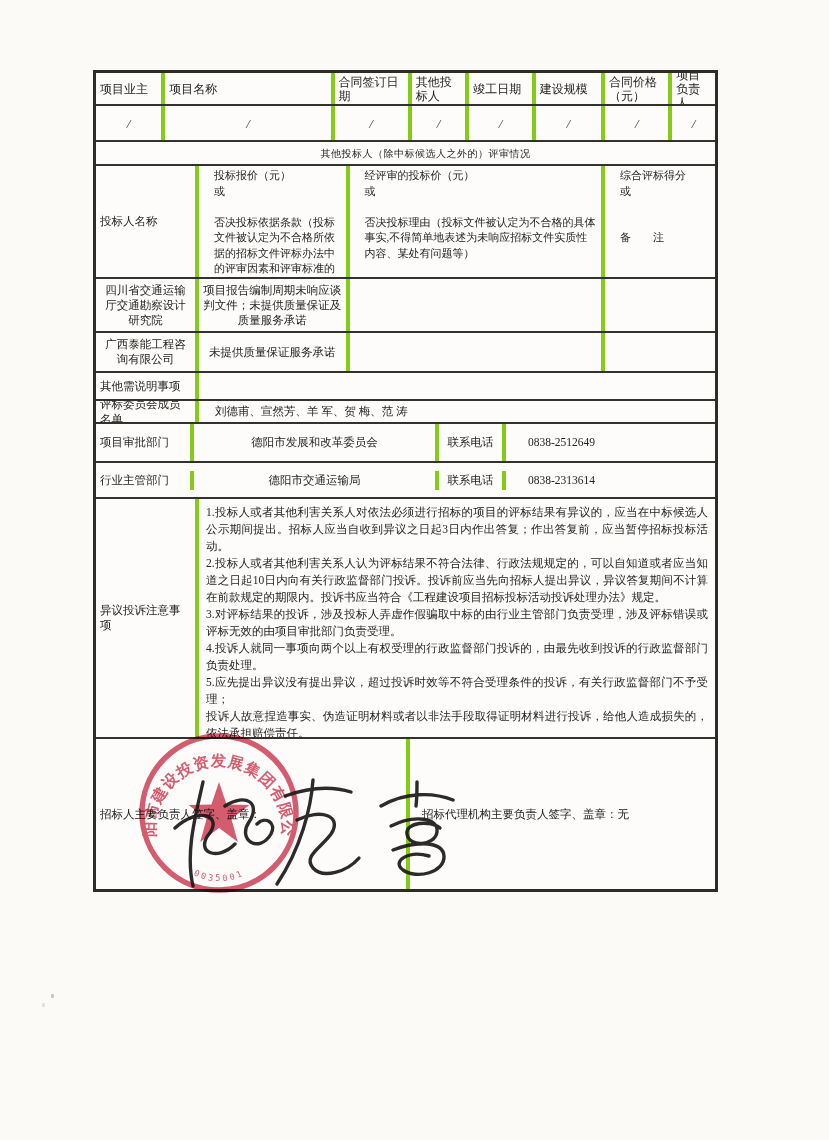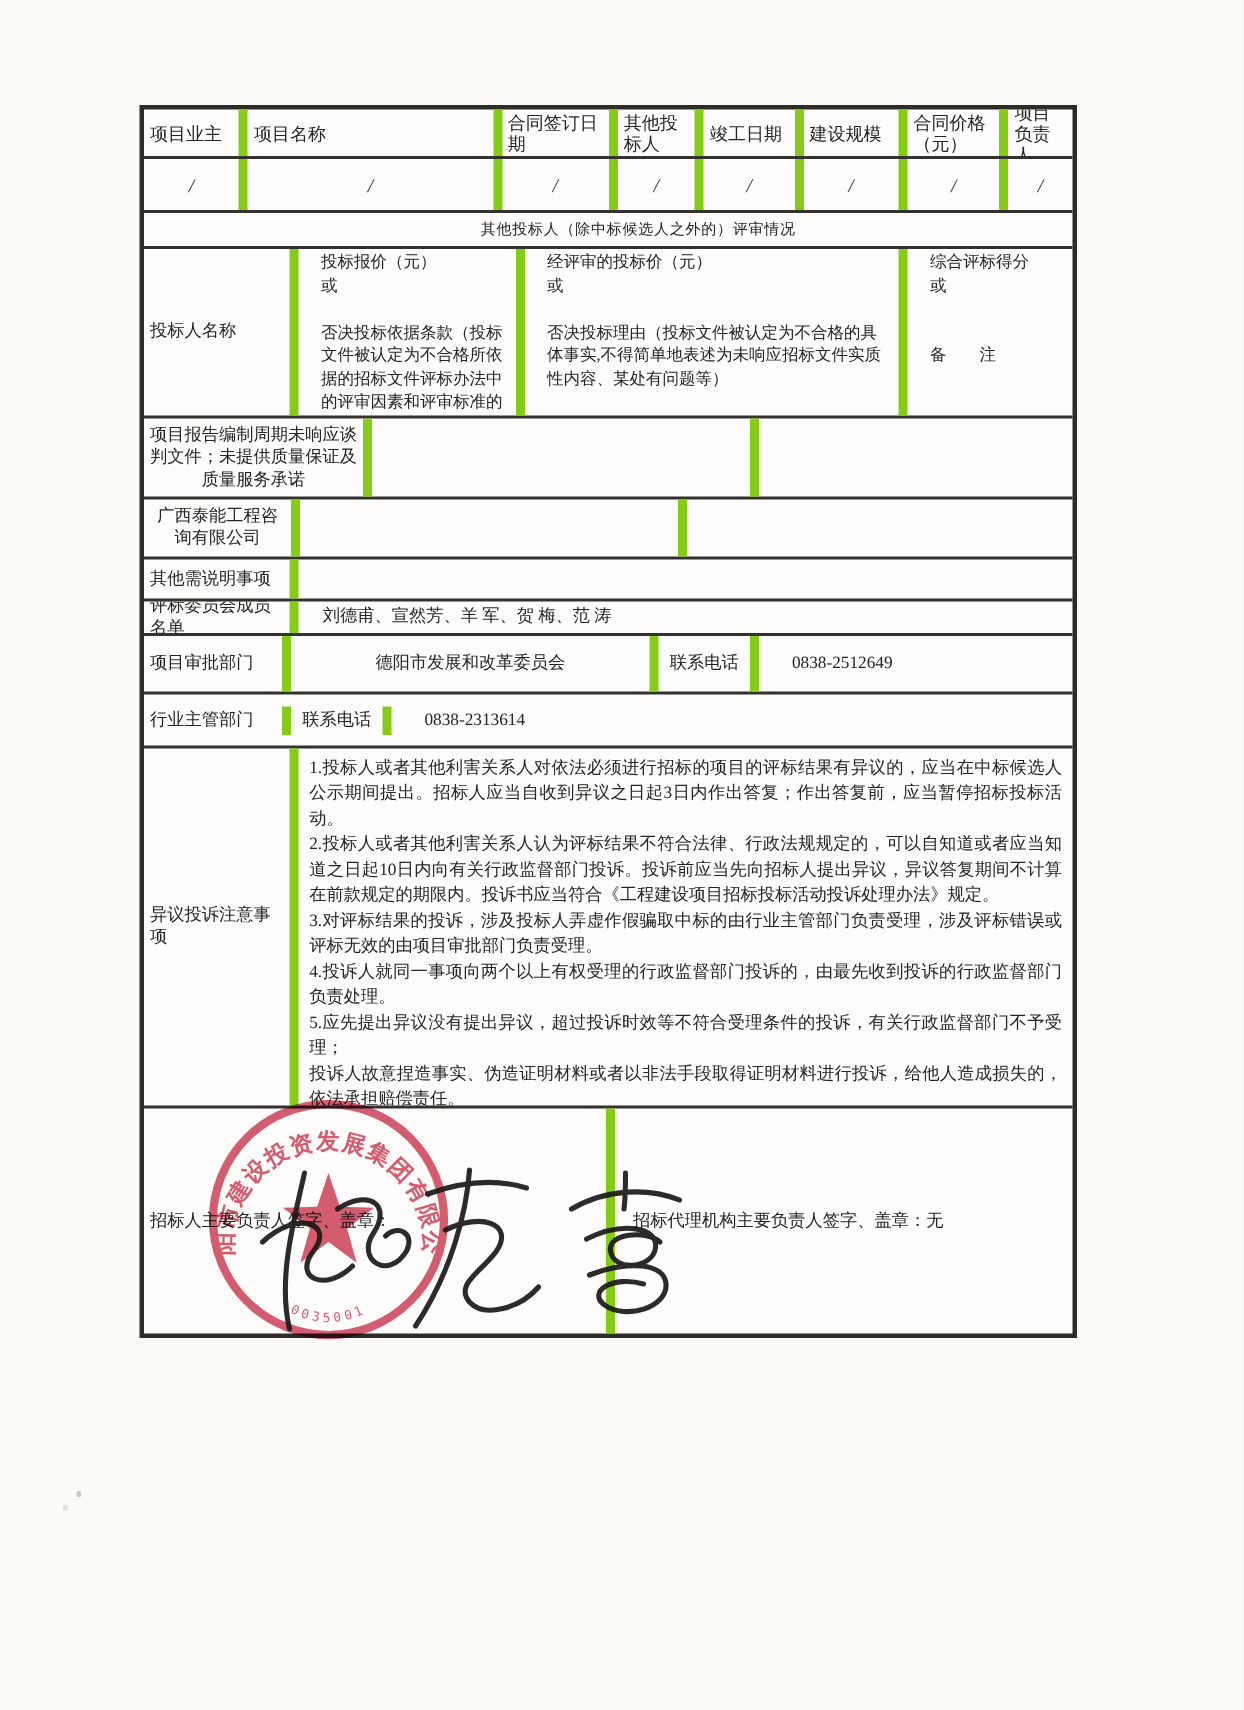--- a/index.html
+++ b/index.html
@@ -19,21 +19,21 @@
   .doc-table{
     position:absolute;left:93px;top:70px;width:625px;
     border:3px solid #2e2c29;
     box-sizing:border-box;
     background:#fdfcfa;
   }
   .r{display:flex;border-bottom:2px solid #34322e;}
   .r:last-child{border-bottom:none;}
   .c{
     box-sizing:border-box;
-    border-right:6px solid #84cc16;
+    border-right:4px solid #84cc16;
     display:flex;align-items:center;justify-content:flex-start;
     padding:2px 4px;
     font-size:11.5px;line-height:15px;
     overflow:hidden;
   }
   .c:last-child{border-right:none;}
   .c.center{justify-content:center;text-align:center;}
   .c.top{align-items:flex-start;}
   .pre{white-space:pre-line;padding-left:15px;}
   .hdr{font-size:12px;padding-left:4px;padding-right:6px;line-height:14px;}
@@ -138,27 +138,29 @@
 
 否决投标理由（投标文件被认定为不合格的具体事实,不得简单地表述为未响应招标文件实质性内容、某处有问题等）</div>
       <div class="c top pre small-lh" style="width:111px">综合评标得分
 或
 
 
 备　　注</div>
     </div>
 
     <div class="r" style="height:52px">
+      <div class="c center" style="width:104px">四川省交通运输厅交通勘察设计研究院</div>
       <div class="c center" style="width:152px">项目报告编制周期未响应谈判文件；未提供质量保证及质量服务承诺</div>
       <div class="c" style="width:258px"></div>
       <div class="c" style="width:111px"></div>
     </div>
 
     <div class="r" style="height:38px">
       <div class="c center" style="width:104px">广西泰能工程咨询有限公司</div>
+      <div class="c center" style="width:152px">未提供质量保证服务承诺</div>
       <div class="c" style="width:258px"></div>
       <div class="c" style="width:111px"></div>
     </div>
 
     <div class="r" style="height:26px">
       <div class="c" style="width:104px">其他需说明事项</div>
       <div class="c" style="width:521px"></div>
     </div>
 
     <div class="r" style="height:21px">
@@ -169,20 +171,21 @@
     <div class="r" style="height:73px">
       <div class="sup-right">
         <div class="r" style="height:37px">
           <div class="c" style="width:98px">项目审批部门</div>
           <div class="c center" style="width:245px">德阳市发展和改革委员会</div>
           <div class="c center" style="width:67px">联系电话</div>
           <div class="c center" style="width:111px">0838-2512649</div>
         </div>
         <div class="r" style="height:34px">
           <div class="c" style="width:98px">行业主管部门</div>
+          <div class="c center" style="width:245px">德阳市交通运输局</div>
           <div class="c center" style="width:67px">联系电话</div>
           <div class="c center" style="width:111px">0838-2313614</div>
         </div>
       </div>
     </div>
 
     <div class="r" style="height:238px">
       <div class="c" style="width:104px">异议投诉注意事项</div>
       <div class="c top pre objection-text" style="width:521px">1.投标人或者其他利害关系人对依法必须进行招标的项目的评标结果有异议的，应当在中标候选人公示期间提出。招标人应当自收到异议之日起3日内作出答复；作出答复前，应当暂停招标投标活动。
 2.投标人或者其他利害关系人认为评标结果不符合法律、行政法规规定的，可以自知道或者应当知道之日起10日内向有关行政监督部门投诉。投诉前应当先向招标人提出异议，异议答复期间不计算在前款规定的期限内。投诉书应当符合《工程建设项目招标投标活动投诉处理办法》规定。

